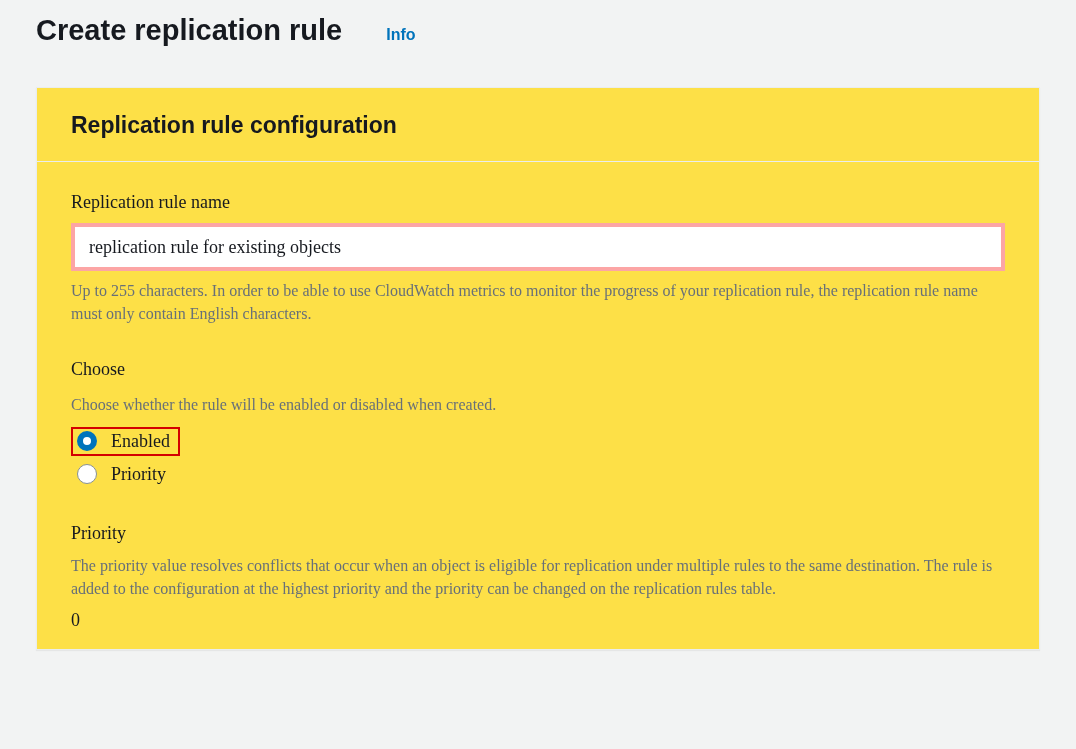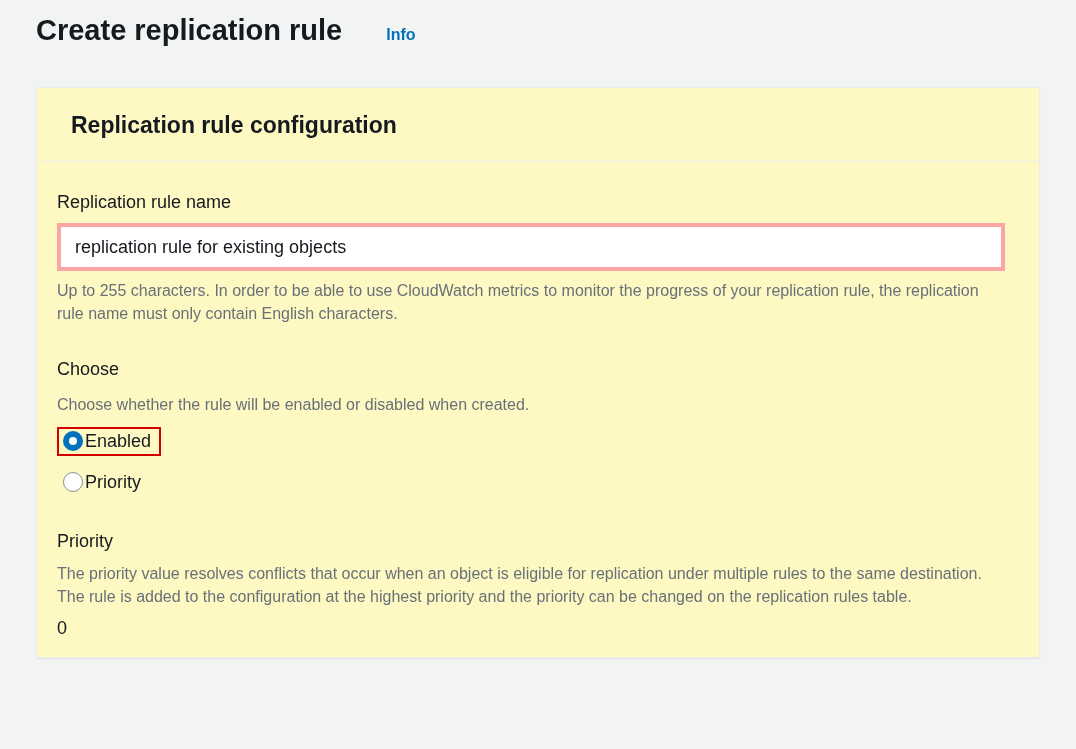--- a/index.html
+++ b/index.html
@@ -29,35 +29,36 @@
     .info-link {
       font-size: 16px;
       font-weight: 700;
       color: #0073bb;
       text-decoration: none;
       cursor: pointer;
       margin-left: 36px;
     }
     .panel {
       margin: 34px 36px 0 36px;
-      background: #fef9c3;
+      background: #fde047;
       border: 1px solid #eaeded;
       box-shadow: 0 1px 1px rgba(0,0,0,0.05);
     }
     .panel-header {
       padding: 24px 34px 22px 34px;
       border-bottom: 1px solid #eaeded;
     }
     .panel-title {
       font-size: 23px;
       font-weight: 700;
       color: #16191f;
     }
     .panel-body {
-      padding: 30px 34px 18px 20px;
+      padding: 30px 34px 18px 34px;
+      font-family: Liberation Serif, serif;
     }
     .field-block {
       margin-bottom: 34px;
     }
     .field-label {
       font-size: 18px;
       font-weight: 400;
       color: #16191f;
       margin-bottom: 10px;
     }
@@ -76,24 +77,24 @@
       color: #687078;
       margin-top: 8px;
       line-height: 1.45;
     }
     .radio-group {
       margin-top: 10px;
     }
     .radio-row {
       display: flex;
       align-items: center;
-      gap: 2px;
+      gap: 14px;
       padding: 4px 6px;
       width: fit-content;
-      margin-bottom: 12px;
+      margin-bottom: 4px;
     }
     .radio-row.highlighted {
       border: 2px solid #d40000;
       padding: 2px 8px 2px 4px;
     }
     .radio-circle {
       width: 20px;
       height: 20px;
       border-radius: 50%;
       border: 1.5px solid #879196;

